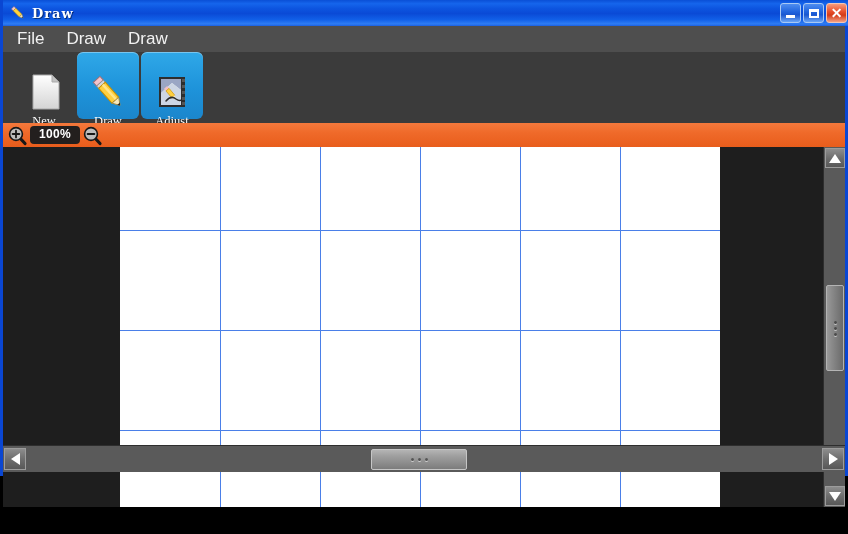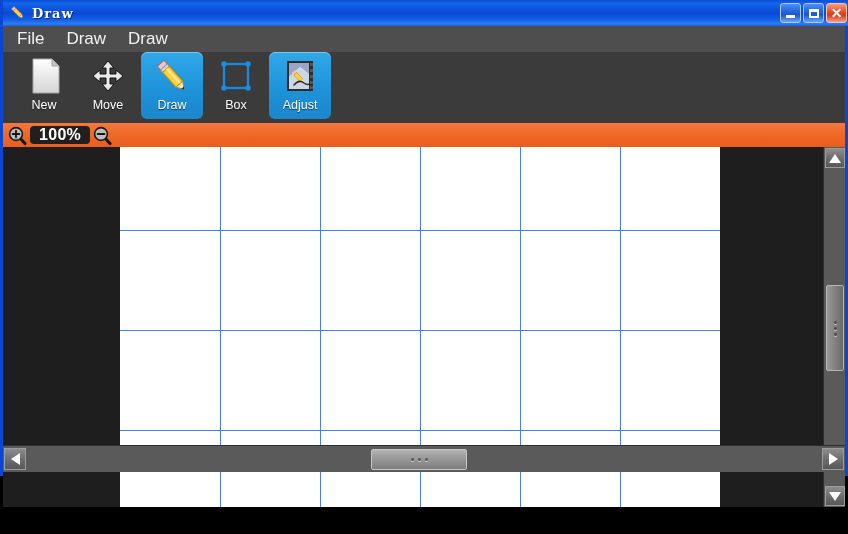--- a/index.html
+++ b/index.html
@@ -129,23 +129,24 @@
   }
   .tool {
     width: 62px;
     height: 67px;
     margin-right: 2px;
     border-radius: 6px;
     display: flex;
     flex-direction: column;
     align-items: center;
     justify-content: flex-start;
-    padding-top: 3px;
+    padding-top: 19px;
     box-sizing: border-box;
     position: relative;
+    font-family: Liberation Serif, serif;
   }
   .tool.selected {
     background: linear-gradient(180deg,#2fa8e8 0%, #1e93da 55%, #1b86cc 100%);
     box-shadow: inset 0 1px 0 rgba(255,255,255,.35);
   }
   .tool-icon {
     width: 44px; height: 42px;
     position: relative;
     display: block;
   }
@@ -171,21 +172,21 @@
     box-sizing: border-box;
   }
   .mag {
     width: 19px; height: 19px;
     position: relative;
     flex: 0 0 auto;
   }
   #zoom-value {
     background: #231f1e;
     color: #ffffff;
-    font-size: 16px;
+    font-size: 12px;
     font-weight: bold;
     border-radius: 4px;
     padding: 1px 9px 2px 9px;
     margin: 0 3px;
     letter-spacing: .3px;
     line-height: 15px;
   }
 
   
   #canvas-area {
@@ -344,64 +345,38 @@
           </linearGradient>
             </defs>
           <polygon points="11,4 30,4 37,11 37,38 11,38" fill="url(#pg)" stroke="#a8a8a8" stroke-width="1"></polygon>
           <polygon points="30,4 30,11 37,11" fill="#c2c2c2" stroke="#a8a8a8" stroke-width="1"></polygon>
         </svg>
       </span>
       <span class="tool-label">New</span>
     </div>
 
 
-    <div class="tool">
-      <span class="tool-icon">
-        <svg width="44" height="42" viewBox="0 0 44 42">
-          <g fill="#e9e9e9" stroke="#111" stroke-width="1" stroke-linejoin="round">
-            <path d="M22 6 L28 13 L24 13 L24 19 L30 19 L30 15 L37 21 L30 27 L30 23
-                     L24 23 L24 29 L28 29 L22 36 L16 29 L20 29 L20 23 L14 23 L14 27
-                     L7 21 L14 15 L14 19 L20 19 L20 13 L16 13 Z"></path>
-          </g>
-        </svg>
-      </span>
-      <span class="tool-label">Move</span>
-    </div>
 
     <div class="tool selected">
       <span class="tool-icon">
         <svg width="44" height="42" viewBox="0 0 44 42">
           <g transform="rotate(-42 22 21)">
             <rect x="17.5" y="4" width="9" height="5" fill="#f4c4cb" stroke="#9a6f77" stroke-width="1"></rect>
             <rect x="17.5" y="9" width="9" height="3" fill="#d8d8d8" stroke="#8e8e8e" stroke-width="0.8"></rect>
             <rect x="17.5" y="12" width="9" height="20" fill="#ffcf3f" stroke="#c79000" stroke-width="1"></rect>
             <rect x="21.8" y="12" width="2.4" height="20" fill="#ffe58a"></rect>
             <polygon points="17.5,32 26.5,32 22,39" fill="#f8e8bd" stroke="#a4883e" stroke-width="0.9"></polygon>
             <polygon points="20.2,36.8 23.8,36.8 22,39" fill="#2b2b2b"></polygon>
           </g>
         </svg>
       </span>
       <span class="tool-label">Draw</span>
     </div>
 
 
-    <div class="tool">
-      <span class="tool-icon">
-        <svg width="44" height="42" viewBox="0 0 44 42">
-          <rect x="10" y="9" width="24" height="24" fill="none" stroke="#1a8ae0" stroke-width="2.3"></rect>
-          <g fill="#1a8ae0">
-            <circle cx="10" cy="9" r="2.8"></circle>
-              <circle cx="34" cy="9" r="2.8"></circle>
-            <circle cx="10" cy="33" r="2.8"></circle>
-              <circle cx="34" cy="33" r="2.8"></circle>
-          </g>
-        </svg>
-      </span>
-      <span class="tool-label">Box</span>
-    </div>
 
 
 
     <div class="tool selected">
       <span class="tool-icon">
         <svg width="44" height="42" viewBox="0 0 44 42">
           <rect x="9" y="6" width="26" height="30" fill="#2d2d2d"></rect>
           <rect x="11" y="8" width="20" height="26" fill="#e9eef5"></rect>
           <polygon points="11,8 31,8 31,19 22,12 11,22" fill="#9aa6c4"></polygon>
           <polygon points="11,22 22,12 31,19 31,34 11,34" fill="#cdd6e4"></polygon>

